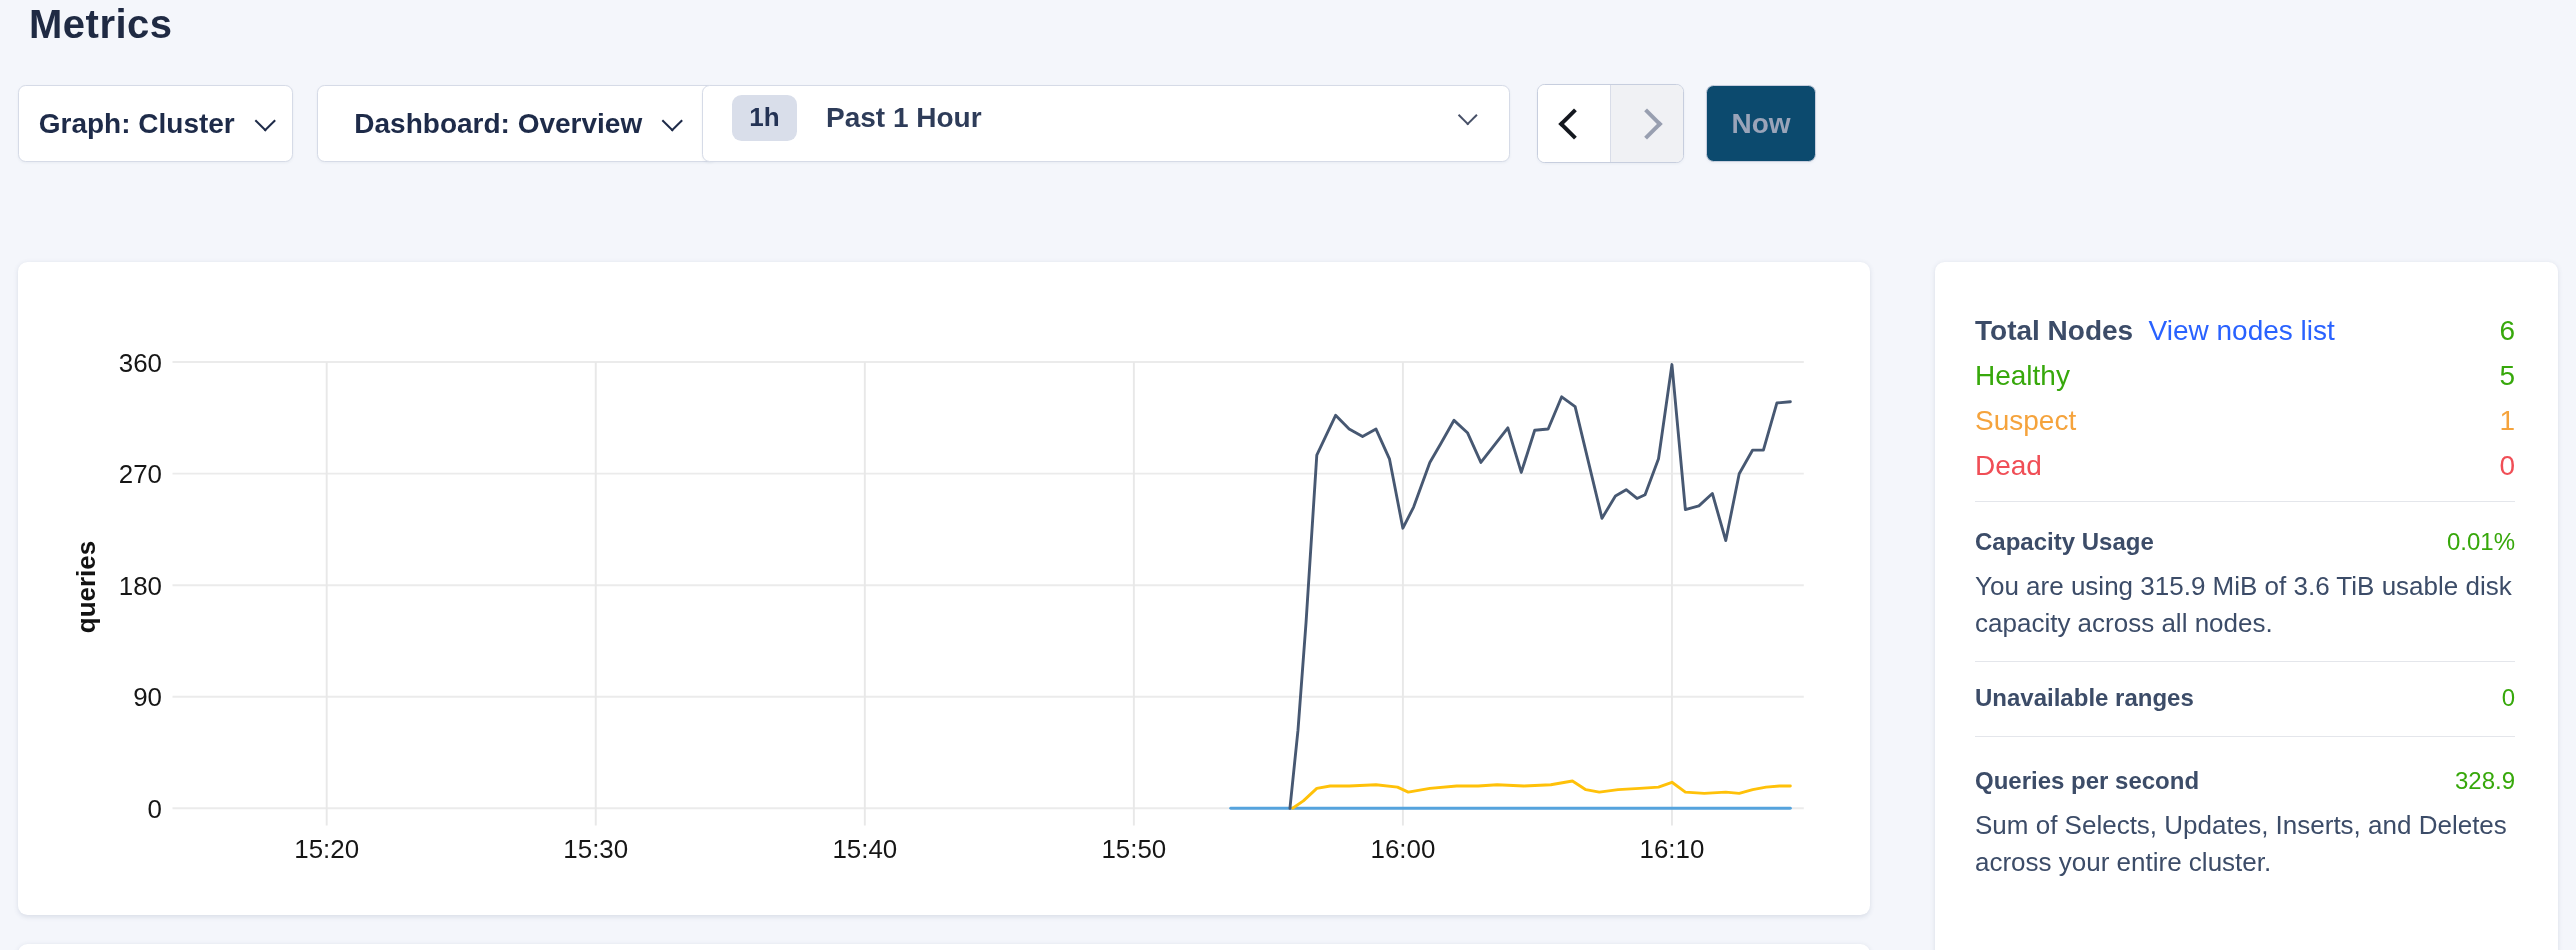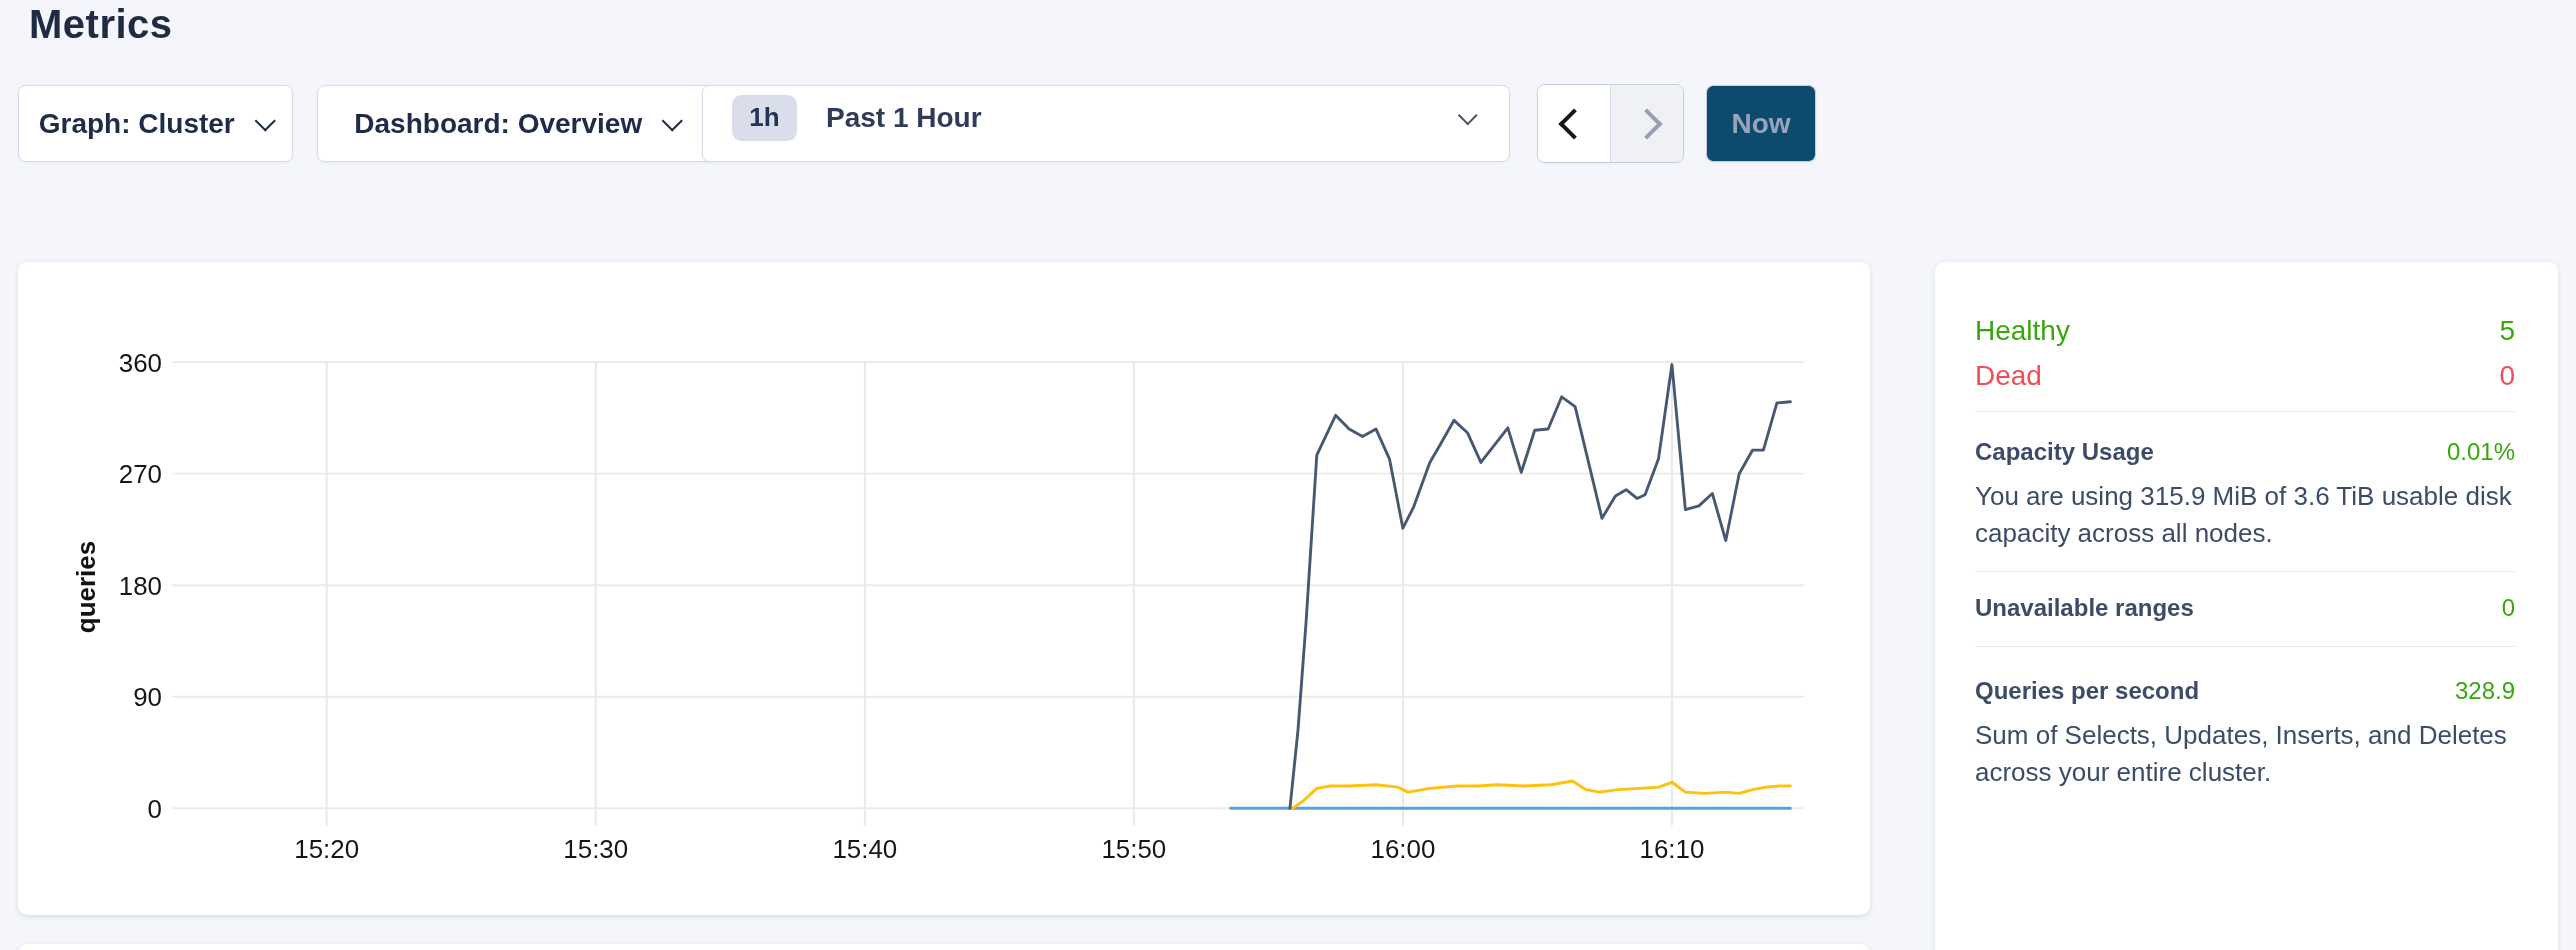--- a/index.html
+++ b/index.html
@@ -147,22 +147,33 @@
       <polyline points="1263.8,569.0 1847.0,569.0" fill="none" stroke="#55a3dd" stroke-width="3" stroke-linejoin="round" stroke-linecap="round"></polyline>
       <polyline points="1328.3,569.0 1339.5,561.3 1353.5,548.3 1367.5,545.8 1387.2,545.8 1415.2,544.5 1437.6,547.0 1448.8,552.2 1471.3,548.3 1499.3,545.8 1521.7,545.8 1541.4,544.5 1569.4,545.8 1597.4,544.5 1619.9,540.6 1633.9,549.6 1647.9,552.2 1667.5,549.6 1690.0,548.3 1709.6,547.0 1723.6,541.9 1737.6,552.2 1757.3,553.5 1779.7,552.2 1793.7,553.5 1807.7,549.6 1821.7,547.0 1835.8,545.8 1847.0,545.8" fill="none" stroke="#ffc109" stroke-width="3" stroke-linejoin="round" stroke-linecap="round"></polyline>
       <polyline points="1325.5,569.0 1333.9,487.6 1342.3,375.3 1353.5,200.9 1373.1,159.5 1387.2,173.8 1401.2,181.5 1415.2,173.8 1429.2,204.8 1443.2,277.1 1454.4,255.1 1471.3,208.6 1482.5,189.3 1496.5,164.7 1510.5,177.6 1524.5,208.6 1552.6,172.5 1566.6,219.0 1580.6,175.0 1594.6,173.8 1608.7,140.2 1622.7,150.5 1650.7,266.8 1664.7,243.5 1675.9,237.0 1687.2,246.1 1695.6,242.2 1709.6,204.8 1723.6,106.6 1737.6,257.7 1751.7,253.8 1765.7,240.9 1779.7,290.0 1793.7,220.3 1807.7,195.7 1818.9,195.7 1833.0,146.6 1847.0,145.3" fill="none" stroke="#475872" stroke-width="3" stroke-linejoin="round" stroke-linecap="round"></polyline>
     </svg>
 </section>
 
 <aside class="summary-card">
 
   <div class="nodes-block">
     <div class="srow">
+      <span class="lbl">
+        <span class="bold">Total Nodes</span>
+        <a class="link">View nodes list</a>
+      </span>
+      <span class="green">6</span>
+    </div>
+    <div class="srow">
       <span class="green">Healthy</span>
       <span class="green">5</span>
+    </div>
+    <div class="srow">
+      <span class="orange">Suspect</span>
+      <span class="orange">1</span>
     </div>
     <div class="srow">
       <span class="red">Dead</span>
       <span class="red">0</span>
     </div>
   </div>
 
   <hr class="div">
 
   <div>

